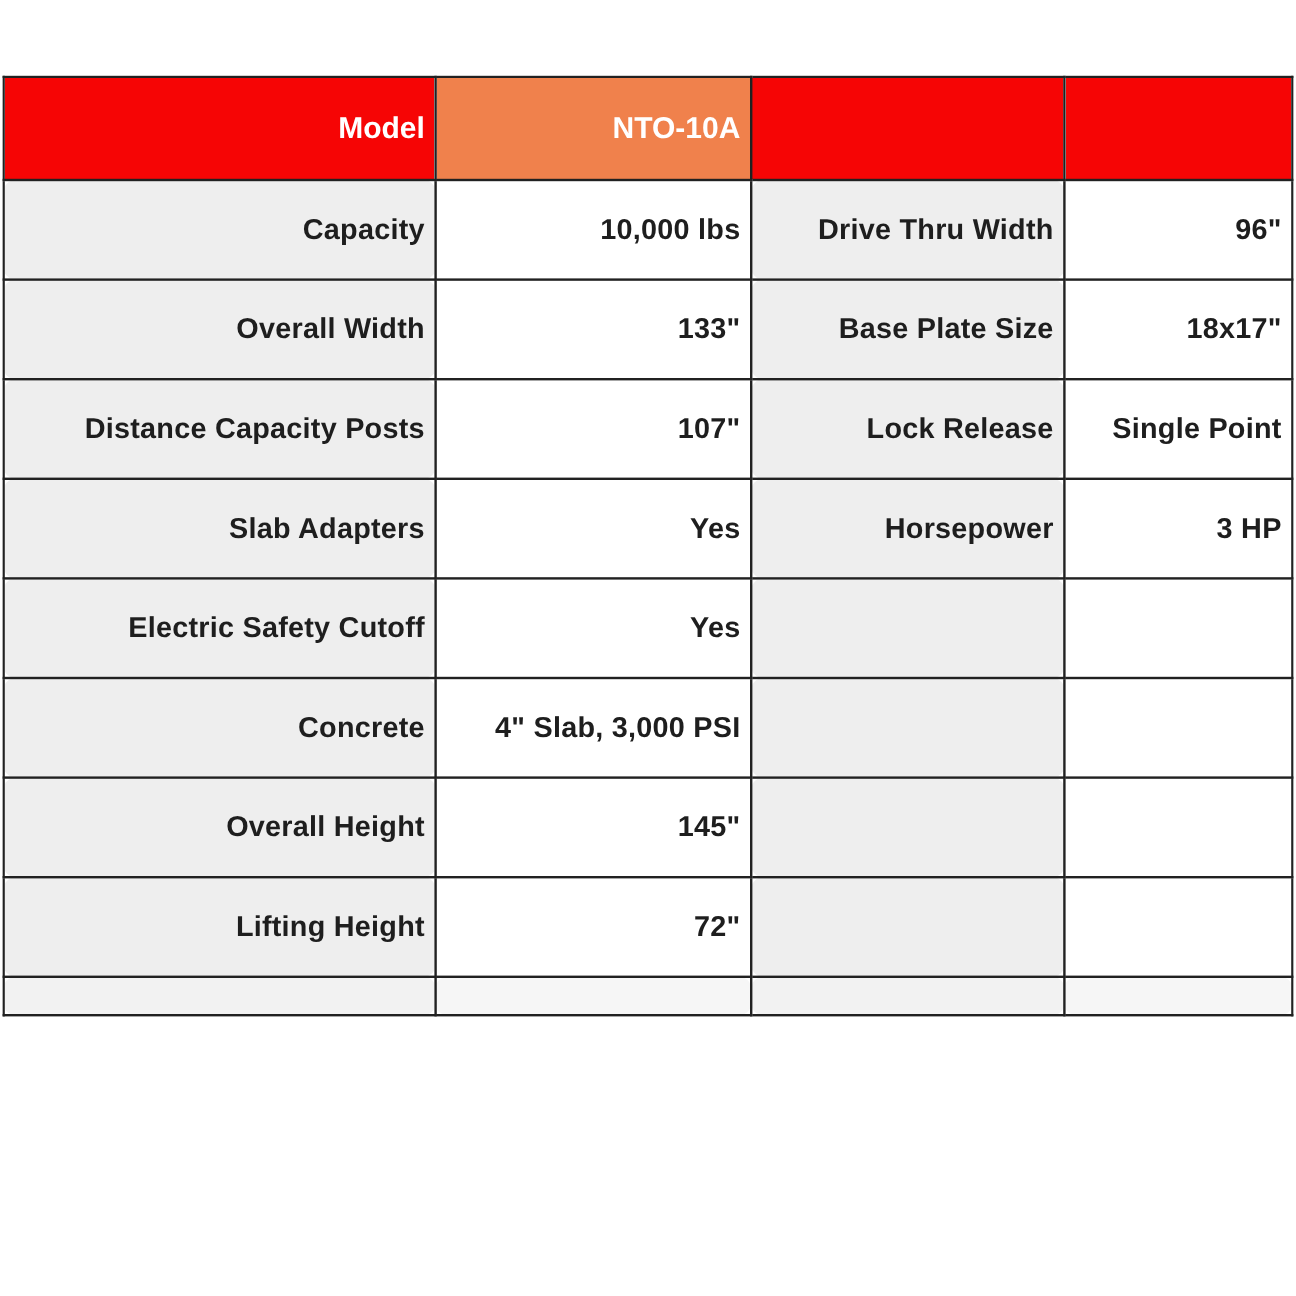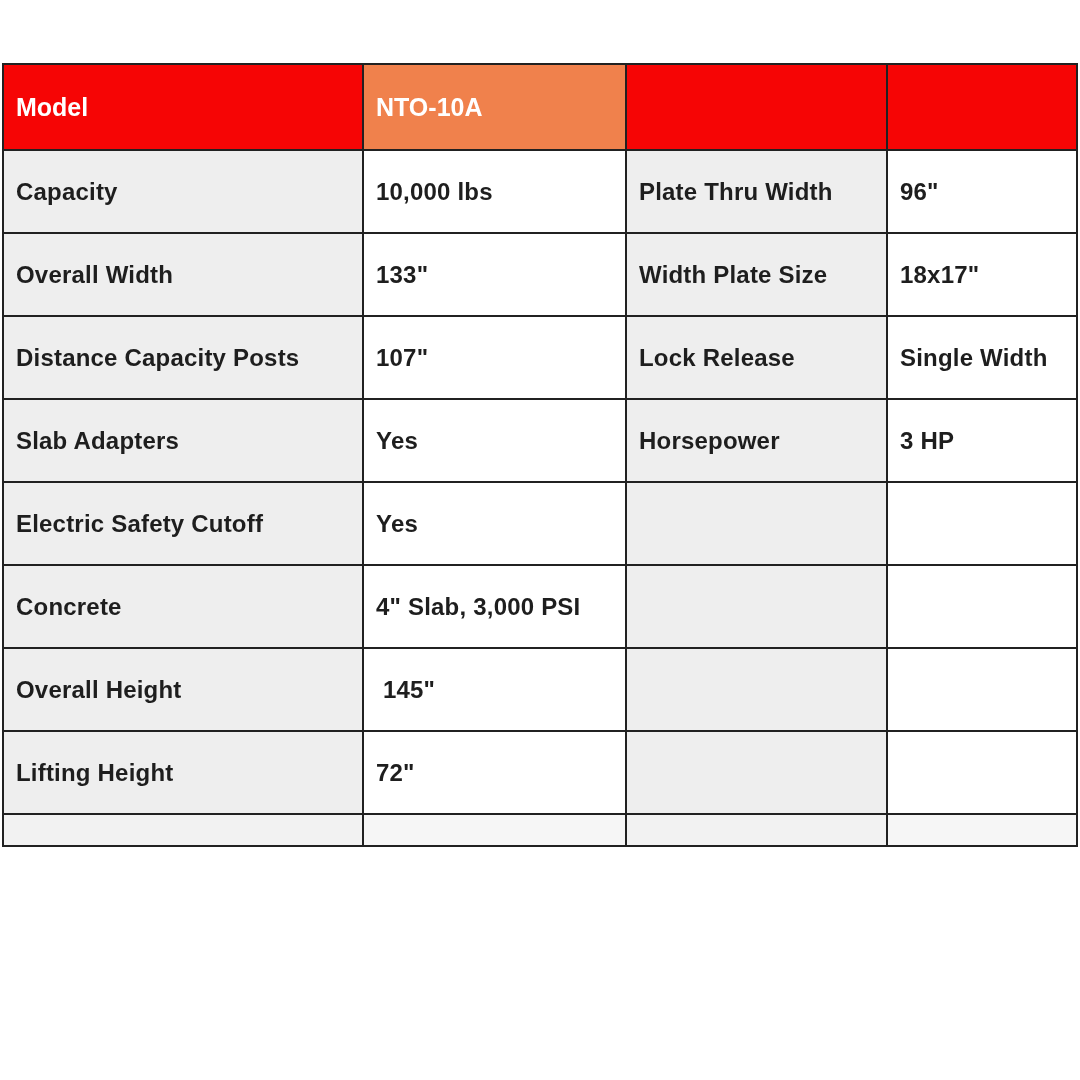--- a/index.html
+++ b/index.html
@@ -24,40 +24,41 @@
     table-layout: fixed;
     width: 1074px;
   }
   col.c0 { width: 360px; }
   col.c1 { width: 263px; }
   col.c2 { width: 261px; }
   col.c3 { width: 190px; }
   th, td {
     border: 2px solid var(--border, #212121);
     padding: 0 8px 0 12px;
-    text-align: left;
+    text-align: right;
     vertical-align: middle;
     font-weight: bold;
     white-space: pre-wrap;
     overflow: hidden;
   }
   thead th {
     height: 84px;
     font-size: 25px;
     color: var(--header_text, #ffffff);
     background: var(--red, #f60505);
   }
   thead th.orange {
     background: var(--orange, #f0814c);
   }
   tbody td {
     height: 81px;
     font-size: 24px;
     color: var(--text, #1e1e1e);
     letter-spacing: 0.2px;
+    border-radius: 10px;
   }
   tbody td.label-cell { background: var(--cell_gray, #eeeeee); }
   tbody td.value-cell { background: #ffffff; }
   tbody tr.partial td { height: 30px; }
   tbody tr.partial td.label-cell { background: #f2f2f2; }
   tbody tr.partial td.value-cell { background: #f6f6f6; }
 </style>
 </head>
 <body>
 
@@ -74,34 +75,34 @@
         <th>Model</th>
         <th class="orange">NTO-10A</th>
         <th></th>
         <th></th>
       </tr>
     </thead>
     <tbody>
         <tr>
           <td class="label-cell">Capacity</td>
           <td class="value-cell">10,000 lbs</td>
-          <td class="label-cell">Plate Thru Width</td>
+          <td class="label-cell">Drive Thru Width</td>
           <td class="value-cell">96"</td>
         </tr>
         <tr>
           <td class="label-cell">Overall Width</td>
           <td class="value-cell">133"</td>
-          <td class="label-cell">Width Plate Size</td>
+          <td class="label-cell">Base Plate Size</td>
           <td class="value-cell">18x17"</td>
         </tr>
         <tr>
           <td class="label-cell">Distance Capacity Posts</td>
           <td class="value-cell">107"</td>
           <td class="label-cell">Lock Release</td>
-          <td class="value-cell">Single Width</td>
+          <td class="value-cell">Single Point</td>
         </tr>
         <tr>
           <td class="label-cell">Slab Adapters</td>
           <td class="value-cell">Yes</td>
           <td class="label-cell">Horsepower</td>
           <td class="value-cell">3 HP</td>
         </tr>
         <tr>
           <td class="label-cell">Electric Safety Cutoff</td>
           <td class="value-cell">Yes</td>

